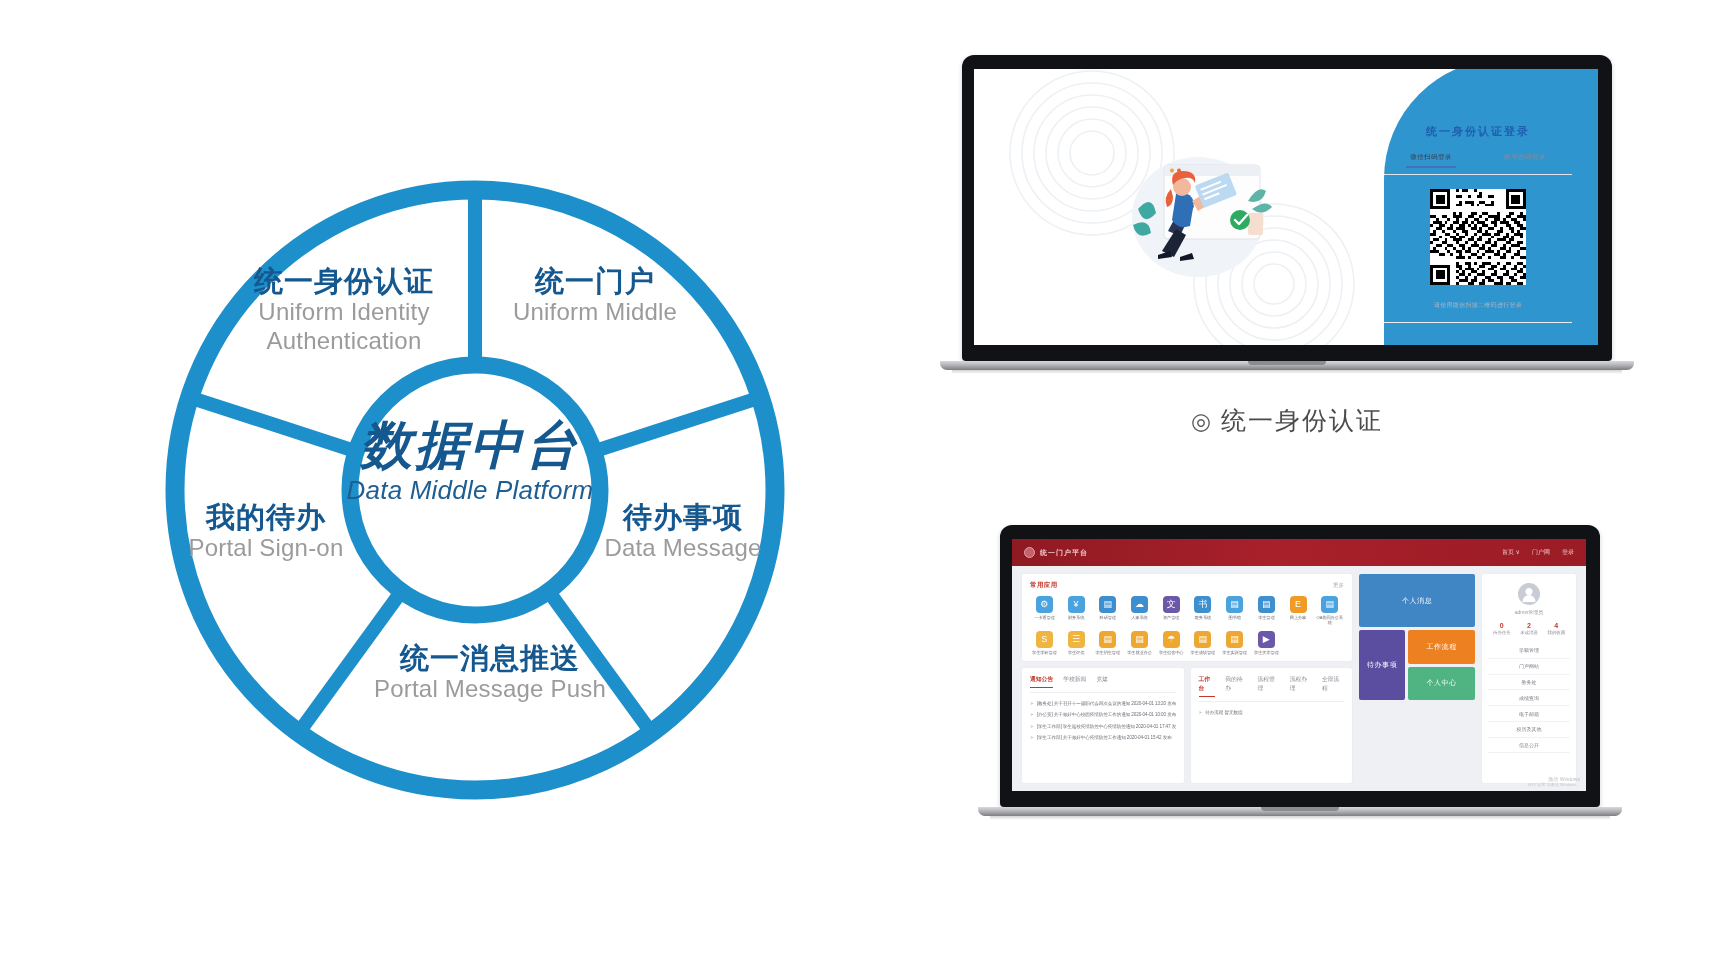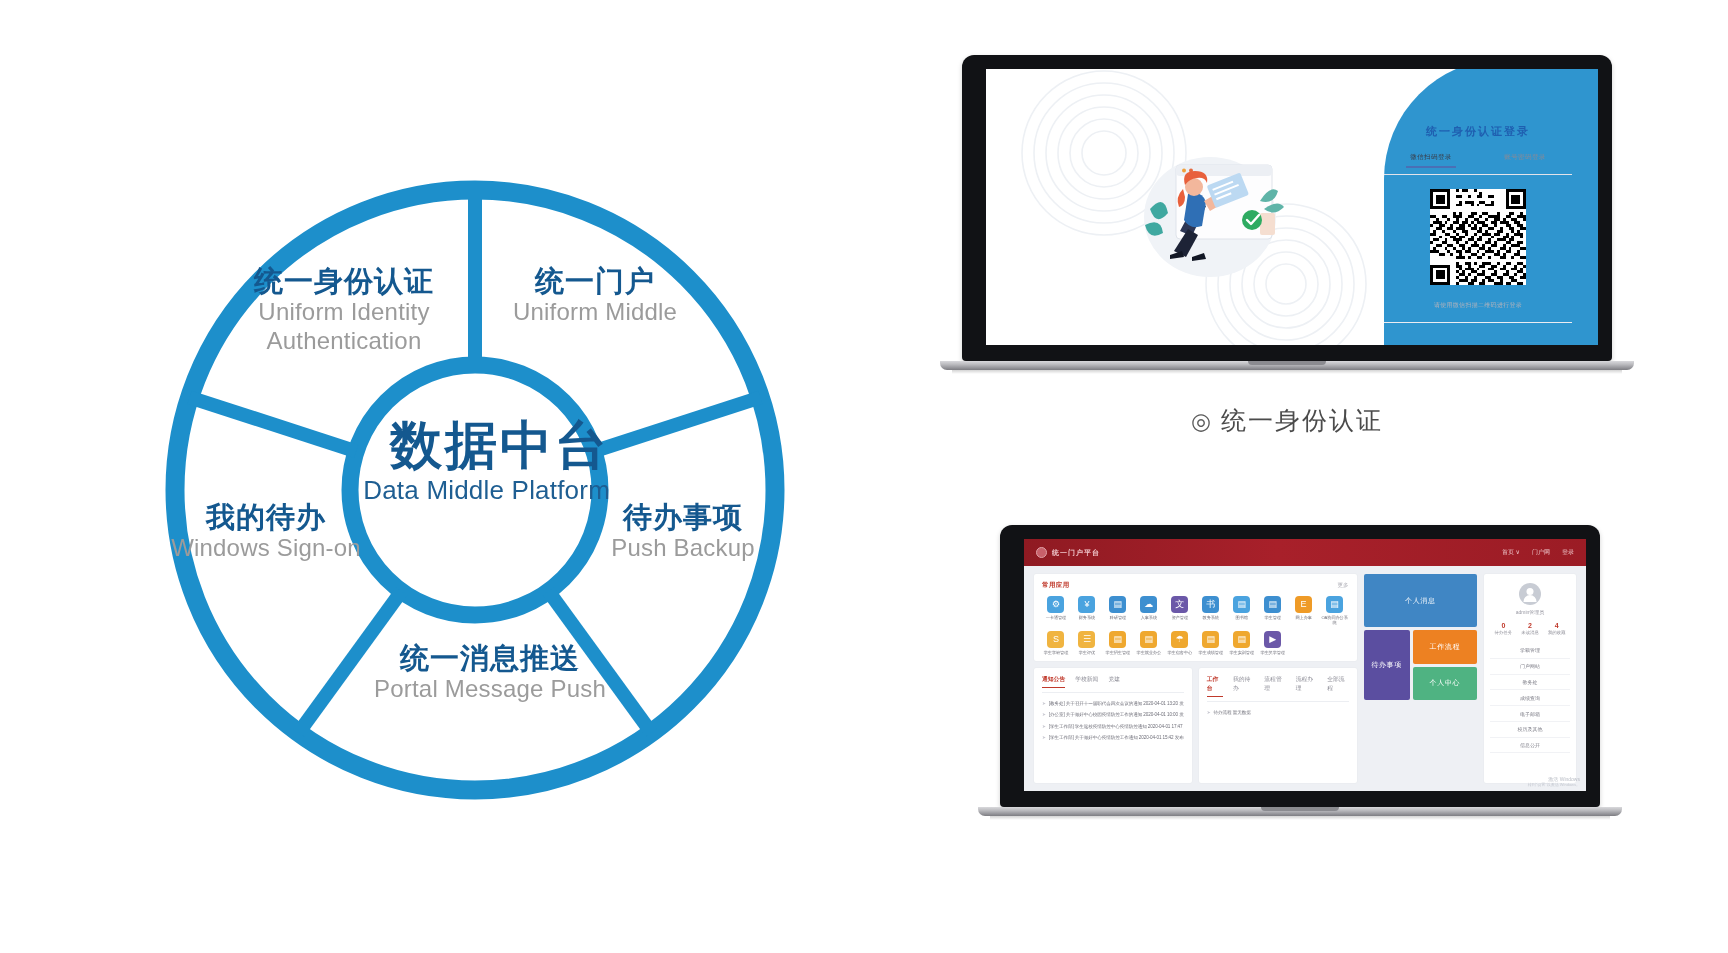--- a/index.html
+++ b/index.html
@@ -19,21 +19,22 @@
   .lbl-cn {
     font-size: 29px; font-weight: 700; color: #14588f;
     letter-spacing: 1px; white-space: nowrap;
   }
   .lbl-en {
     font-size: 24px; color: #9b9b9b; font-weight: 400; letter-spacing: .2px;
   }
 
   #center-block {
     position: absolute; left: 330px; top: 418px; width: 280px;
-    text-align: right;
+    text-align: center;
+    font-style: italic;
   }
   #center-cn {
     font-size: 52px; font-weight: 700; color: #14588f;
     letter-spacing: 3px; line-height: 1.05;
   }
   #center-en {
     font-size: 26px; color: #1e5e92; font-weight: 400; margin-top: 2px;
     letter-spacing: .2px;
   }
 
@@ -45,21 +46,21 @@
   #seg-4 { left: 156px; top: 500px; width: 220px; }   
 
   
   .laptop { position: absolute; }
   #laptop-1 { left: 962px; top: 55px; width: 650px; }
   #laptop-2 { left: 1000px; top: 525px; width: 600px; }
 
   .lid {
     background: #111215;
     border-radius: 12px 12px 4px 4px;
-    padding: 14px 14px 16px 24px;
+    padding: 14px 14px 16px 12px;
     box-shadow: 0 2px 5px rgba(0,0,0,.18);
   }
   .screen {
     background: #ffffff; overflow: hidden; position: relative;
     width: 100%;
   }
   #laptop-1 .screen { height: 276px; }
   #laptop-2 .screen { height: 252px; }
 
   .base {
@@ -209,31 +210,31 @@
       <div class="lbl-en">Uniform Identity Authentication</div>
     </div>
 
     <div class="wheel-label" id="seg-1">
       <div class="lbl-cn">统一门户</div>
       <div class="lbl-en">Uniform Middle</div>
     </div>
 
     <div class="wheel-label" id="seg-2">
       <div class="lbl-cn">待办事项</div>
-      <div class="lbl-en">Push Backup</div>
+      <div class="lbl-en">Data Message</div>
     </div>
 
     <div class="wheel-label" id="seg-3">
       <div class="lbl-cn">统一消息推送</div>
       <div class="lbl-en">Portal Message Push</div>
     </div>
 
     <div class="wheel-label" id="seg-4">
       <div class="lbl-cn">我的待办</div>
-      <div class="lbl-en">Windows Sign-on</div>
+      <div class="lbl-en">Portal Sign-on</div>
     </div>
   </div>
 
   <div class="laptop" id="laptop-1">
     <div class="lid">
       <div class="screen">
         <div class="login-page">
 
           <svg class="rings" viewBox="0 0 420 276">
             <g fill="none" stroke="#edf0f4" stroke-width="1.6">

